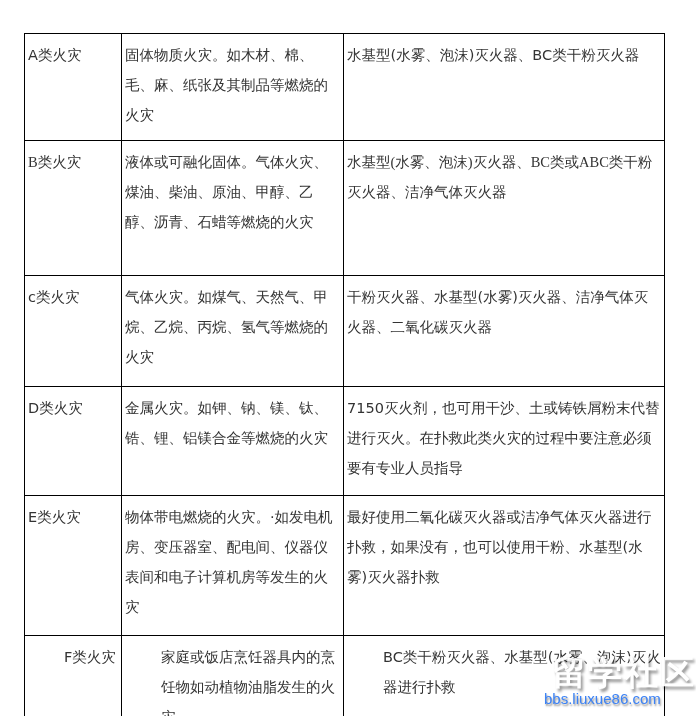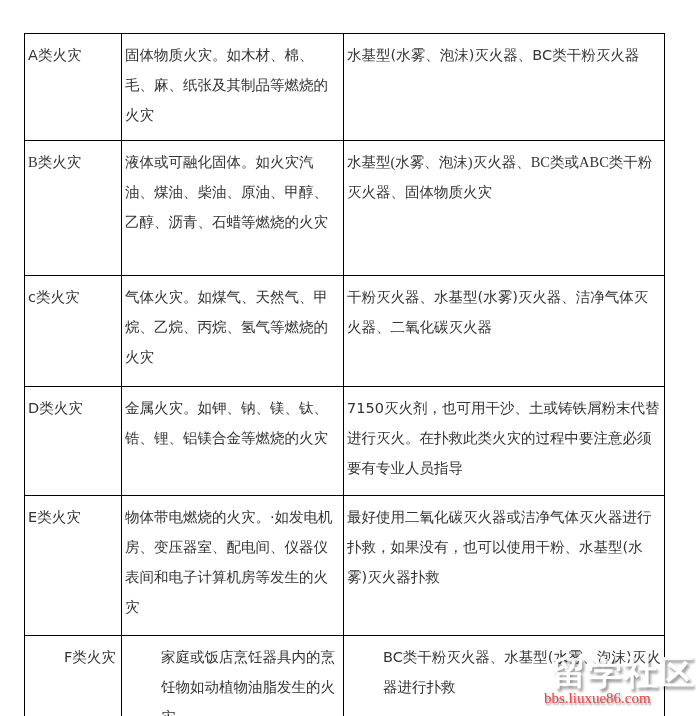--- a/index.html
+++ b/index.html
@@ -60,23 +60,23 @@
       letter-spacing: 2px;
       color: #ffffff;
       text-shadow: 2px 3px 3px rgba(0,0,0,0.45);
       opacity: 0.95;
       white-space: nowrap;
     }
     .wm-url {
       position: absolute;
       left: 14px;
       top: 40px;
-      font-family: Liberation Serif, serif;
+      font-family: Liberation Sans, sans-serif;
       font-size: 15px;
-      color: #ef4444;
+      color: #3b82f6;
       text-shadow: 1px 2px 2px rgba(0,0,0,0.45);
       white-space: nowrap;
     }
   </style>
 </head>
 <body>
 
 <table class="fire-table">
   <colgroup>
     <col class="c1">
@@ -84,22 +84,22 @@
     <col class="c3">
   </colgroup>
   <tbody>
     <tr class="r0">
       <td>A类火灾</td>
       <td>固体物质火灾。如木材、棉、毛、麻、纸张及其制品等燃烧的火灾</td>
       <td>水基型(水雾、泡沫)灭火器、BC类干粉灭火器</td>
     </tr>
     <tr class="r1">
       <td>B类火灾</td>
-      <td>液体或可融化固体。如火灾汽油、煤油、柴油、原油、甲醇、乙醇、沥青、石蜡等燃烧的火灾</td>
-      <td>水基型(水雾、泡沫)灭火器、BC类或ABC类干粉灭火器、固体物质火灾</td>
+      <td>液体或可融化固体。气体火灾、煤油、柴油、原油、甲醇、乙醇、沥青、石蜡等燃烧的火灾</td>
+      <td>水基型(水雾、泡沫)灭火器、BC类或ABC类干粉灭火器、洁净气体灭火器</td>
     </tr>
     <tr class="r2">
       <td>c类火灾</td>
       <td>气体火灾。如煤气、天然气、甲烷、乙烷、丙烷、氢气等燃烧的火灾</td>
       <td>干粉灭火器、水基型(水雾)灭火器、洁净气体灭火器、二氧化碳灭火器</td>
     </tr>
     <tr class="r3">
       <td>D类火灾</td>
       <td>金属火灾。如钾、钠、镁、钛、锆、锂、铝镁合金等燃烧的火灾</td>
       <td>7150灭火剂，也可用干沙、土或铸铁屑粉末代替进行灭火。在扑救此类火灾的过程中要注意必须要有专业人员指导</td>

